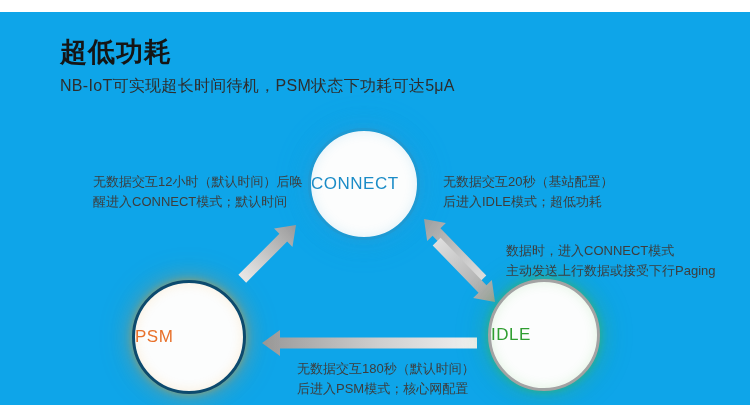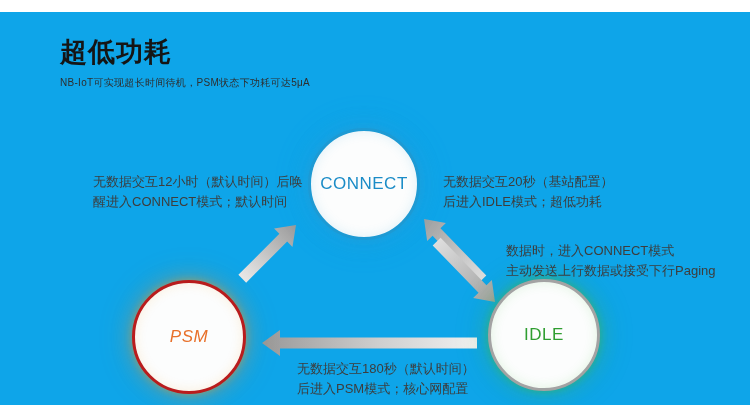--- a/index.html
+++ b/index.html
@@ -5,37 +5,36 @@
   html,body{margin:0;padding:0;}
   body{font-family:"Liberation Sans","DejaVu Sans",sans-serif;}
   .stage{
     position:relative;width:750px;height:405px;background:#0ea5e9;overflow:hidden;margin-top:12px;
   }
   .title{
     position:absolute;left:60px;top:22px;font-size:27px;font-weight:bold;
     color:#151515;letter-spacing:1px;
   }
   .subtitle{
-    position:absolute;left:60px;top:64px;font-size:10px;color:#2e2e2e;letter-spacing:.3px;
+    position:absolute;left:60px;top:64px;font-size:16px;color:#2e2e2e;letter-spacing:.3px;
   }
   .arrow-layer{position:absolute;left:0;top:0;width:750px;height:405px;}
   .node{
-    position:absolute;border-radius:50%;display:flex;align-items:center;justify-content:center;
+    position:absolute;border-radius:50%;display:flex;align-items:center;justify-content:flex-start;
     background:#fcfdfd;box-sizing:border-box;
   }
   .node-label{font-size:17px;letter-spacing:.5px;}
   .node-connect{
     left:308px;top:116px;width:112px;height:112px;border:3px solid #1d9ad4;
     box-shadow:0 0 7px rgba(44,158,216,.40),0 0 20px rgba(44,158,216,.35),0 0 36px rgba(44,158,216,.20),inset 0 0 12px rgba(44,158,216,.15);
   }
   .node-connect .node-label{color:#1b8cc7;}
   .node-psm{
-    left:132px;top:268px;width:114px;height:114px;border:3px solid #b91c1c;
+    left:132px;top:268px;width:114px;height:114px;border:3px solid #0c4a6e;
     box-shadow:0 0 7px rgba(242,152,30,.40),0 0 20px rgba(242,152,30,.35),0 0 36px rgba(242,152,30,.20),inset 0 0 12px rgba(242,152,30,.15);
-    font-style:italic;
   }
   .node-psm .node-label{color:#e8702a;}
   .node-idle{
     left:488px;top:267px;width:112px;height:112px;border:3px solid #a3a3a3;
     box-shadow:0 0 7px rgba(70,185,60,.40),0 0 20px rgba(70,185,60,.35),0 0 36px rgba(70,185,60,.20),inset 0 0 12px rgba(70,185,60,.15);
   }
   .node-idle .node-label{color:#2f9e31;}
   .annot{
     position:absolute;font-size:13px;line-height:20px;color:#3d3d3d;white-space:nowrap;
   }

